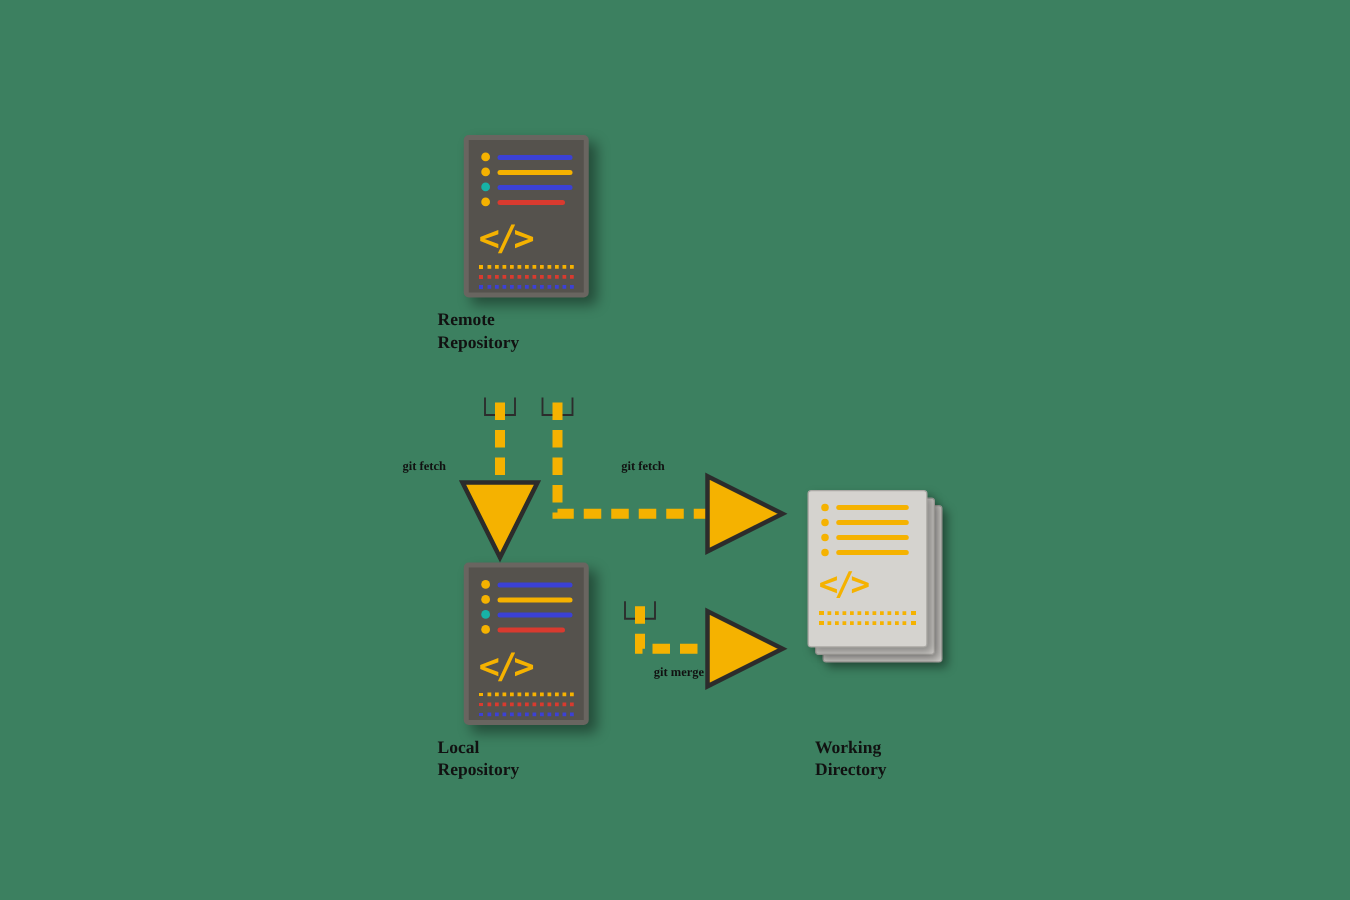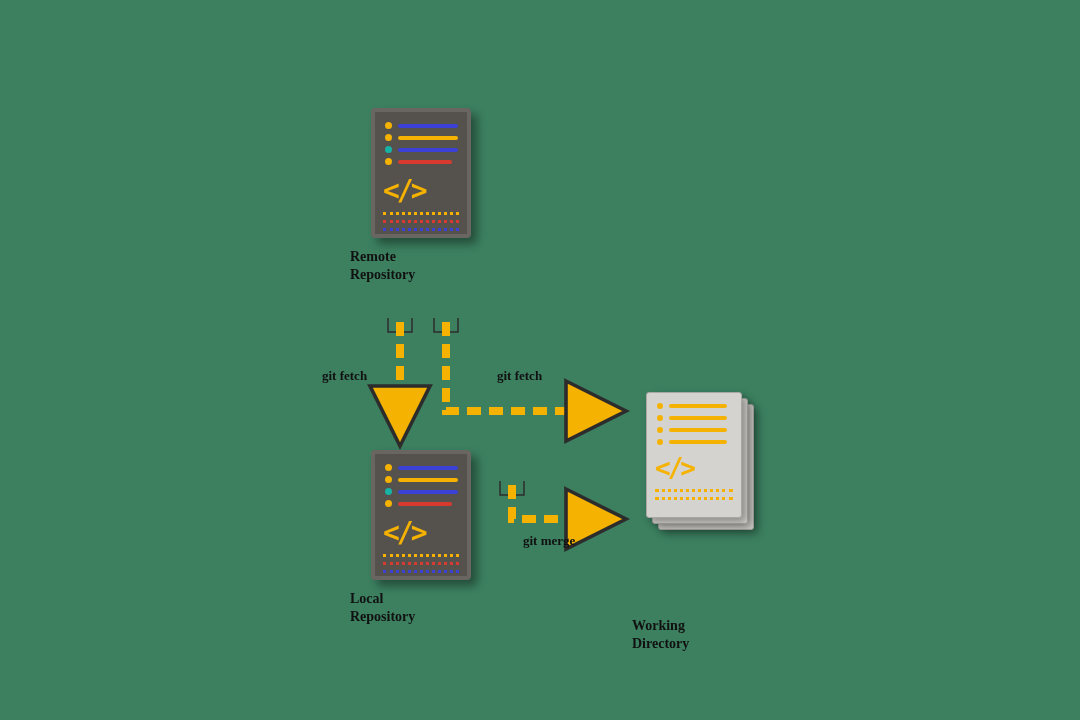--- a/index.html
+++ b/index.html
@@ -109,21 +109,21 @@
     color: #111;
     font-size: 14px;
     font-weight: 700;
     text-align: left;
     line-height: 1.3;
     width: 140px;
   }
   .cmd {
     position: absolute;
     color: #111;
-    font-size: 13px;
+    font-size: 10px;
     font-weight: 700;
     white-space: nowrap;
   }
 </style>
 </head>
 <body>
 
 <div class="stage">
 
   <div class="repo-panel" style="left:371px; top:108px;">
@@ -198,21 +198,21 @@
         </div>
       <div class="srow a4">
           <span class="sdot"></span>
           <span class="sline"></span>
         </div>
       <div class="codebrackets">&lt;/&gt;</div>
       <div class="ddots"></div>
         <div class="ddots dd2"></div>
     </div>
   </div>
-  <div class="label" style="left:632px; top:590px;margin-top:27px;">
+  <div class="label" style="left:652px; top:590px;">
     <span>Working</span><br>
     <span>Directory</span>
   </div>
 
   <svg width="1080" height="720" style="position:absolute;left:0;top:0;pointer-events:none">
     <defs>
       <marker id="ah" viewBox="0 0 12 12" refX="9" refY="6" markerWidth="9" markerHeight="9" orient="auto">
         <path d="M1 1 L11 6 L1 11 Z" fill="#f5b200" stroke="#2c2c2c" stroke-width="0.6"></path>
       </marker>
     </defs>

